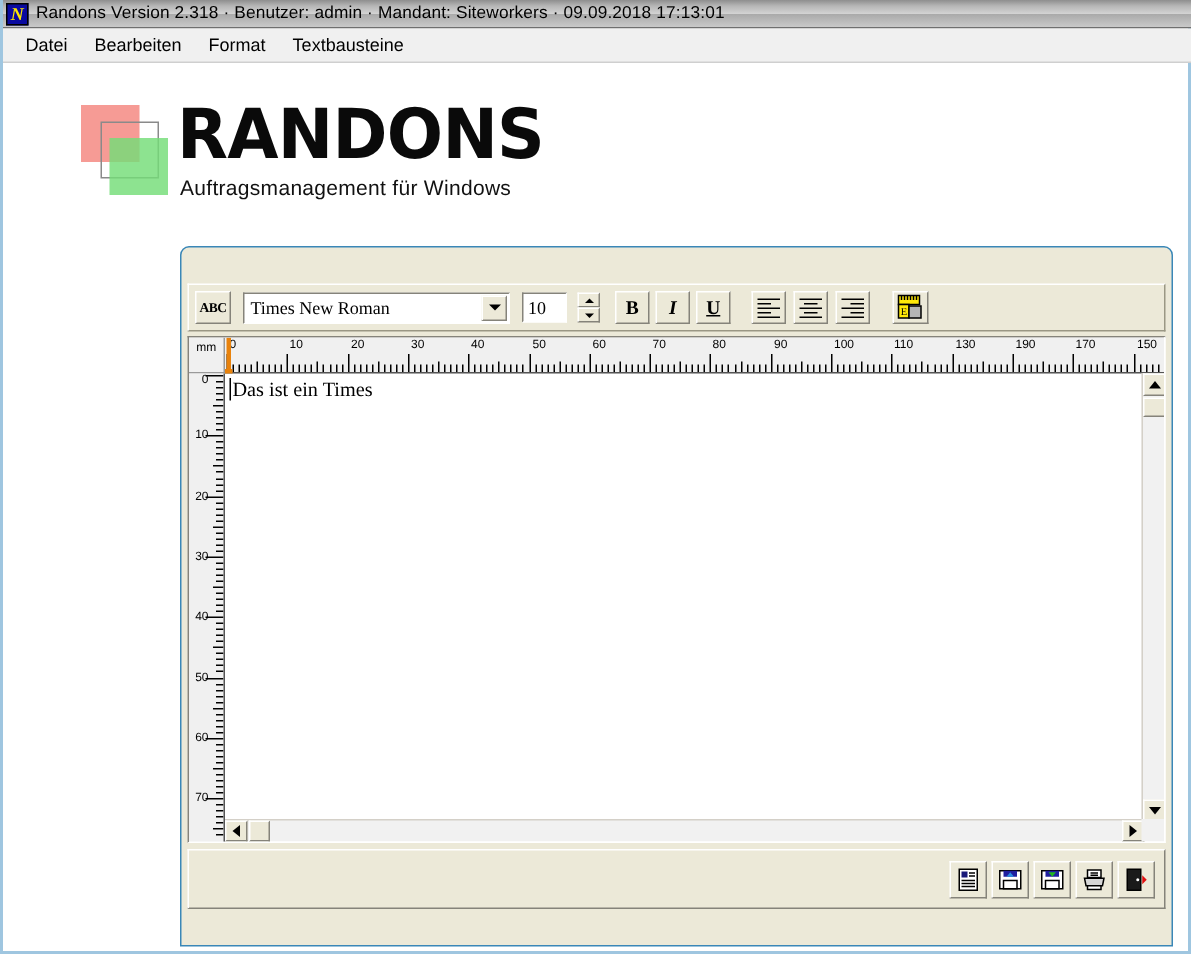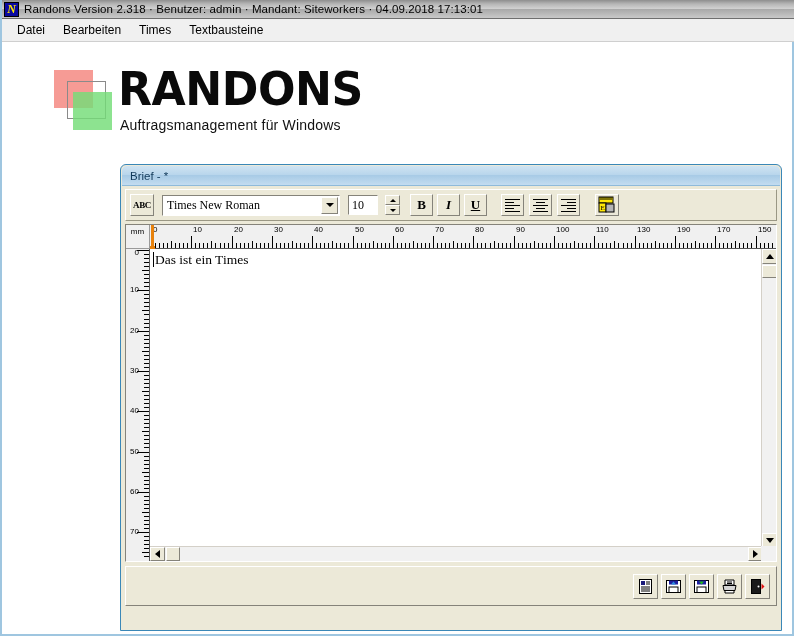--- a/index.html
+++ b/index.html
@@ -392,47 +392,44 @@
   }
   svg { display: block; }
 </style>
 </head>
 <body>
 
 <div class="app-window">
 
   <div class="titlebar">
     <div class="app-icon">N</div>
-    <span class="titlebar-text">Randons Version 2.318 · Benutzer: admin · Mandant: Siteworkers · 04.09.2018 17:13:01</span>
+    <span class="titlebar-text">Randons Version 2.318 · Benutzer: admin · Mandant: Siteworkers · 09.09.2018 17:13:01</span>
   </div>
 
   <div class="menubar">
     <div class="menu-item">Datei</div>
     <div class="menu-item">Bearbeiten</div>
-    <div class="menu-item">Times</div>
+    <div class="menu-item">Format</div>
     <div class="menu-item">Textbausteine</div>
   </div>
 
   <div class="client">
 
     <div class="logo-block">
       <div class="logo-squares">
         <div class="sq-red"></div>
         <div class="sq-out"></div>
         <div class="sq-green"></div>
       </div>
       <div class="logo-word">RANDONS</div>
       <div class="logo-sub">Auftragsmanagement für Windows</div>
     </div>
 
     <div class="mdi-window">
 
-      <div class="mdi-titlebar">
-        <span class="mdi-title-text">Brief - *</span>
-      </div>
 
       <div class="mdi-body">
 
         <div class="toolbar">
 
           <div class="tb-btn">
             <span class="abc-label">ABC</span>
           </div>
 
           <div class="font-combo">

